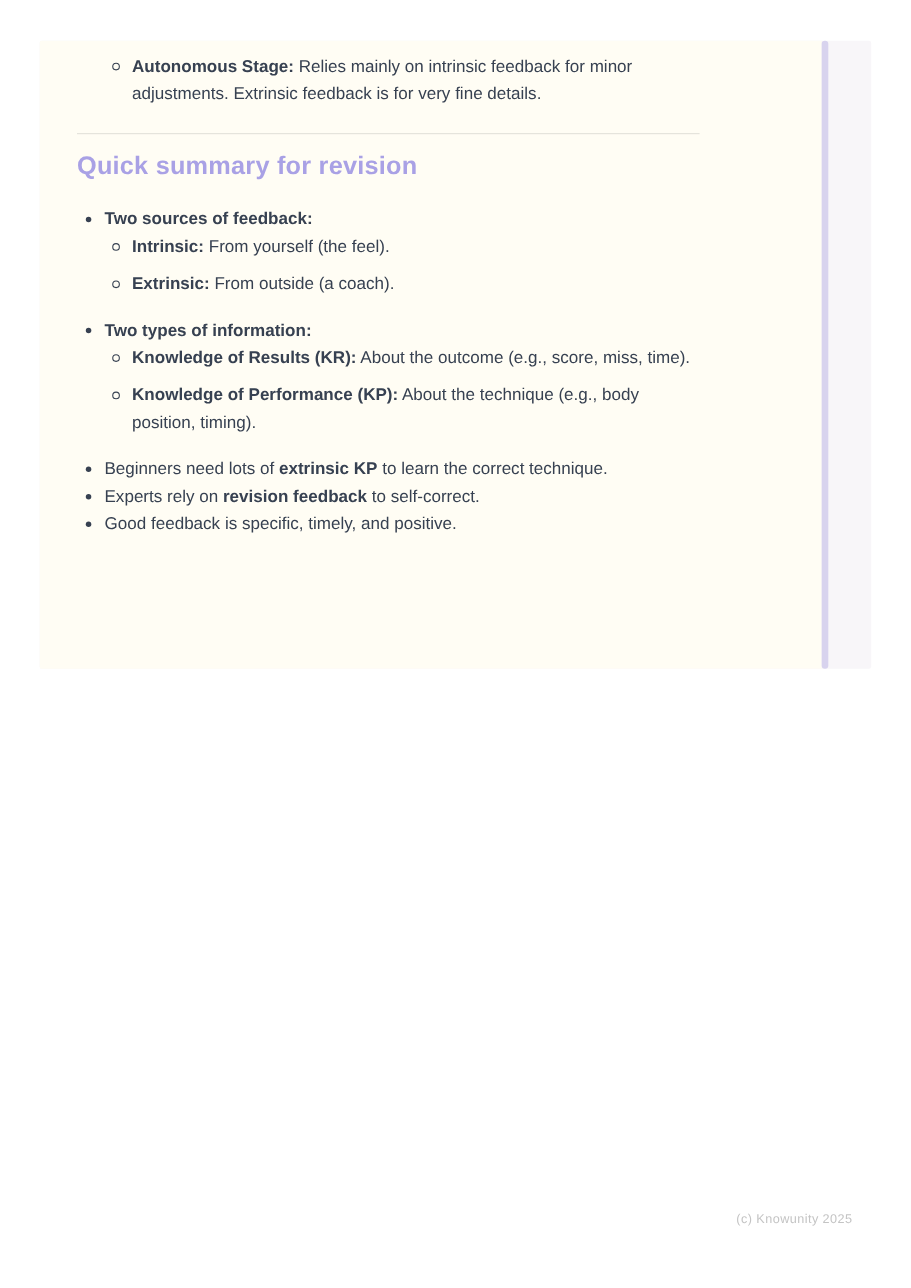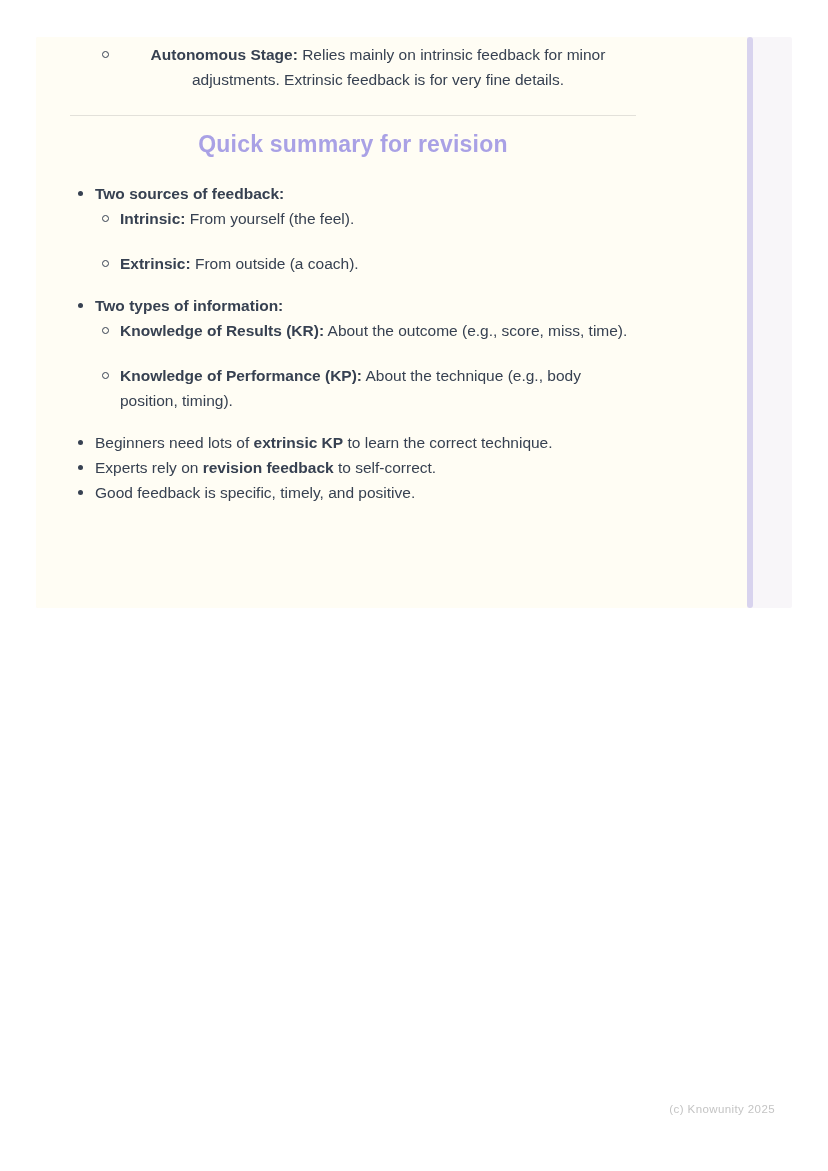--- a/index.html
+++ b/index.html
@@ -45,34 +45,33 @@
     width: 566px;
     margin-top: 23px;
   }
   .heading {
     margin-top: 13px;
     font-size: 23px;
     line-height: 30px;
     font-weight: 700;
     color: #a9a1e5;
     letter-spacing: 0.2px;
-    text-align: center;
   }
   .list { margin-top: 22px; }
   .item {
     position: relative;
     font-size: 15.5px;
     line-height: 25px;
     margin-top: 0;
   }
   .item:first-child { margin-top: 0; }
   .item.level-1 { padding-left: 25px; }
   .item.level-2 { padding-left: 50px; }
   .level-1 + .level-2 { margin-top: 0; }
-  .level-2 + .level-2 { margin-top: 20px; }
+  .level-2 + .level-2 { margin-top: 9px; }
   .level-2 + .level-1 { margin-top: 17px; }
   .bullet { position: absolute; display: block; }
   .item.level-1 > .bullet {
     left: 8px; top: 10px;
     width: 5px; height: 5px;
     border-radius: 50%;
     background: #374151;
   }
   .item.level-2 > .bullet {
     left: 32px; top: 9px;
@@ -91,21 +90,21 @@
     color: #c4c4c4;
     letter-spacing: 0.4px;
   }
 </style>
 </head>
 <body>
 
 <div class="sheet">
   <div class="card">
     <div class="content">
-      <div class="list top-list" style="margin-top:2px;text-align:center;">
+      <div class="list top-list" style="margin-top:8px;">
           <div class="item level-2"><span class="bullet"></span><span class="text"><span class="seg bold">Autonomous Stage:</span><span class="seg"> Relies mainly on intrinsic feedback for minor adjustments. Extrinsic feedback is for very fine details.</span></span></div>
         </div>
       <hr class="divider">
       <h2 class="heading">Quick summary for revision</h2>
       <div class="list summary-list">
           <div class="item level-1"><span class="bullet"></span><span class="text"><span class="seg bold">Two sources of feedback:</span></span></div>
           <div class="item level-2"><span class="bullet"></span><span class="text"><span class="seg bold">Intrinsic:</span><span class="seg"> From yourself (the feel).</span></span></div>
           <div class="item level-2"><span class="bullet"></span><span class="text"><span class="seg bold">Extrinsic:</span><span class="seg"> From outside (a coach).</span></span></div>
           <div class="item level-1"><span class="bullet"></span><span class="text"><span class="seg bold">Two types of information:</span></span></div>
           <div class="item level-2"><span class="bullet"></span><span class="text"><span class="seg bold">Knowledge of Results (KR):</span><span class="seg"> About the outcome (e.g., score, miss, time).</span></span></div>

